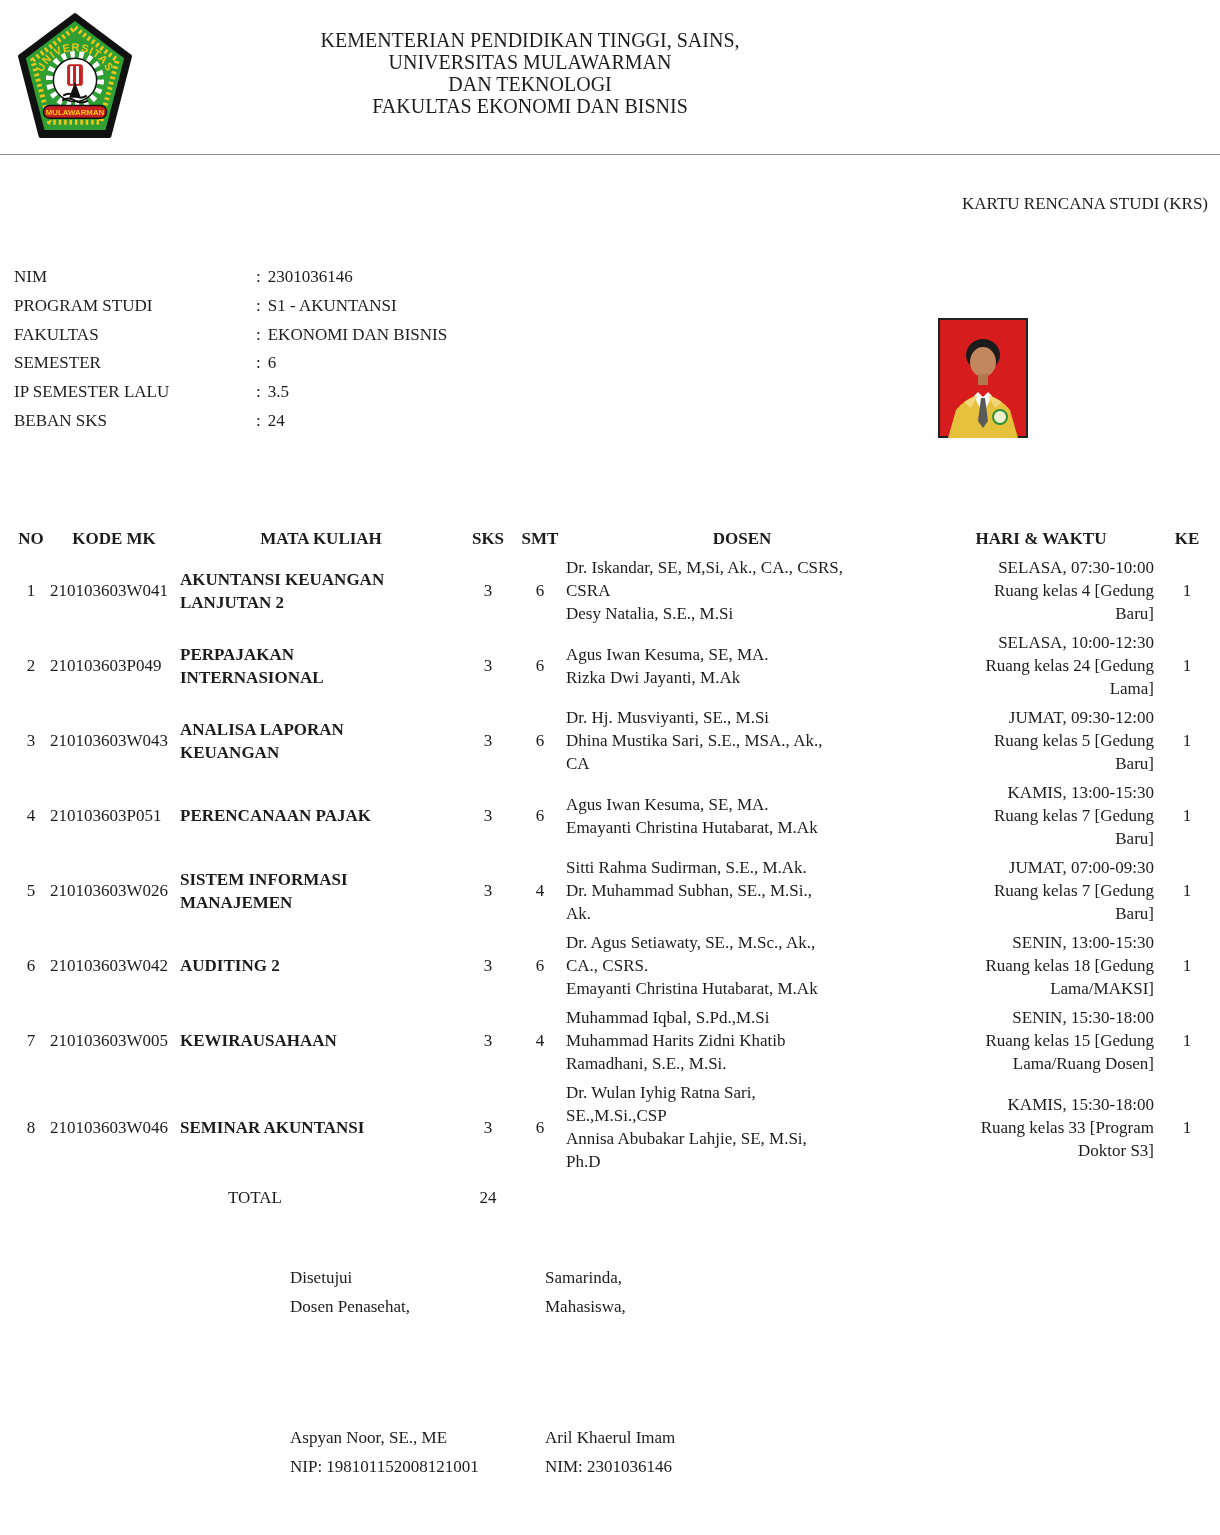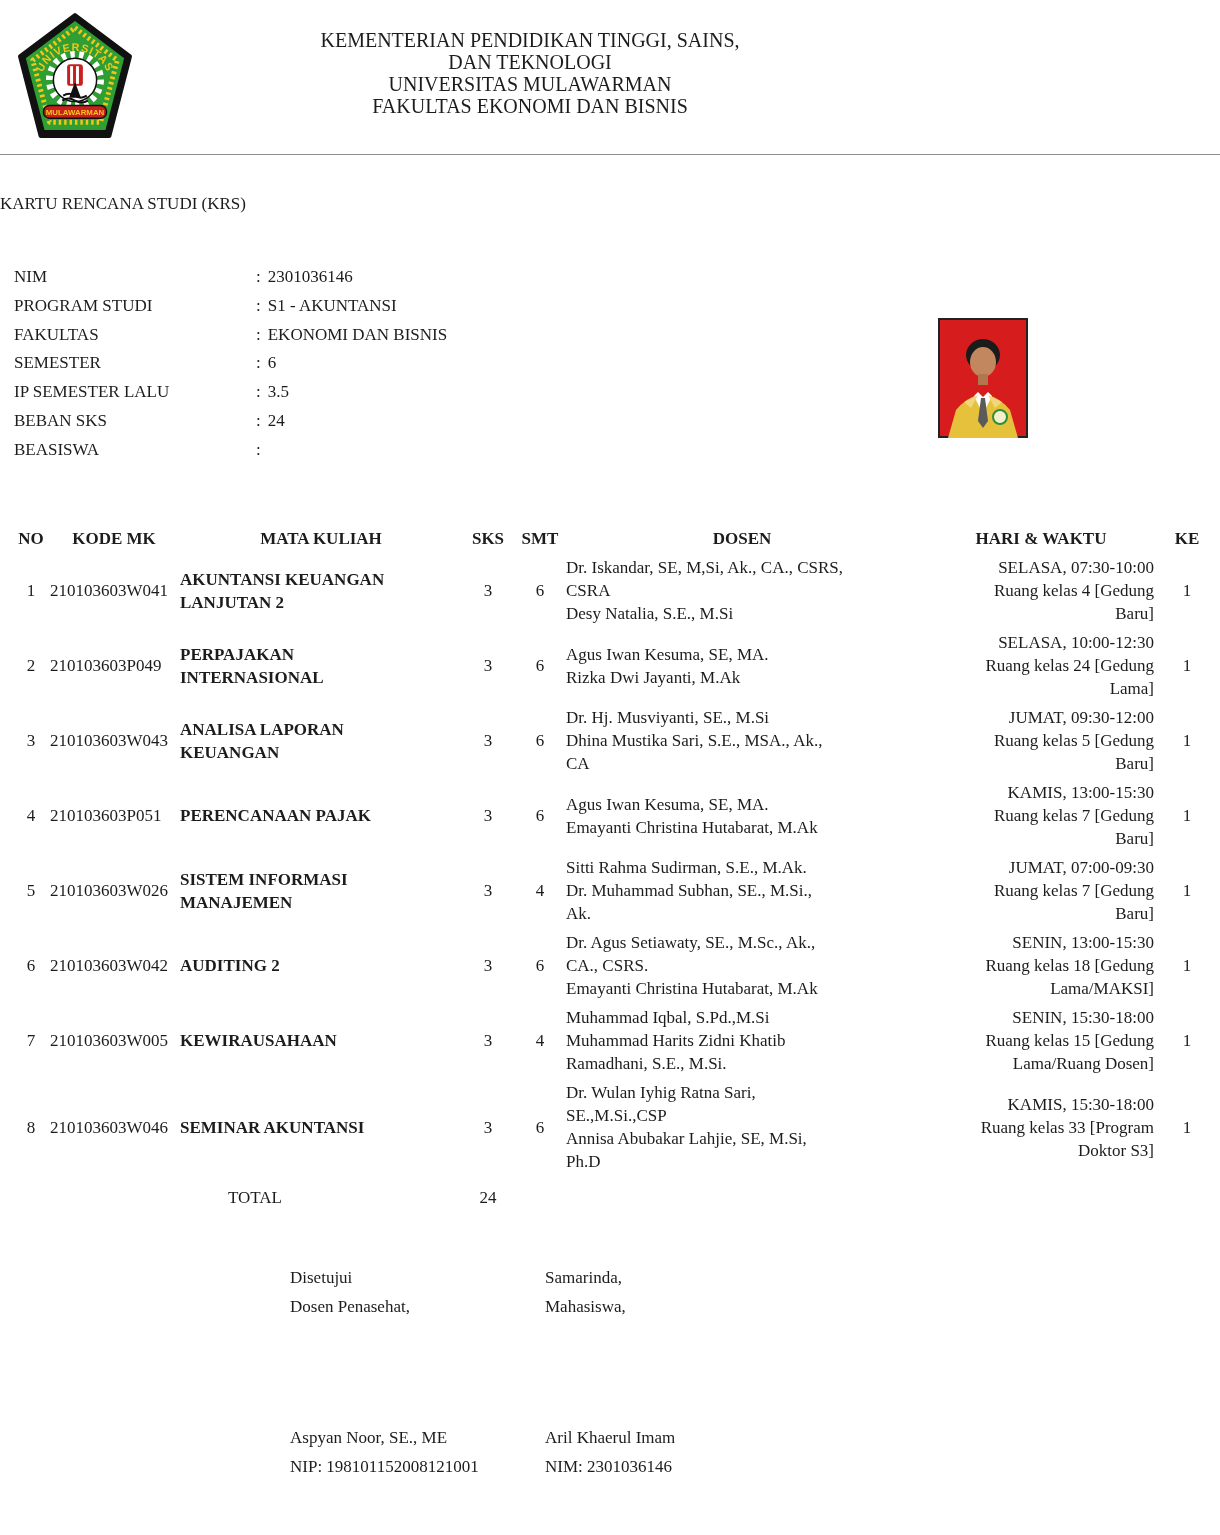--- a/index.html
+++ b/index.html
@@ -7,21 +7,21 @@
     position:relative; width:1220px; height:1535px; background:#ffffff;
     font-family:"Liberation Serif", serif; color:#1c1c1c; font-size:17px;
     overflow:hidden;
   }
   
   .logo { position:absolute; left:16px; top:12px; width:118px; height:128px; }
   .letterhead { position:absolute; left:0; top:29px; width:1060px; text-align:center;
                 font-size:20px; line-height:22px; }
   .rule { position:absolute; left:0; top:154px; width:1220px; border:none; margin:0;
           border-top:1px solid #8f8f8f; }
-  .doc-title { position:absolute; left:0; top:194px; width:1208px; text-align:left; }
+  .doc-title { position:absolute; left:0; top:194px; width:1208px; text-align:right; }
   
   .info { position:absolute; left:14px; top:263px; }
   .info-row { line-height:28.8px; white-space:nowrap; }
   .info-label { display:inline-block; width:242px; }
   .info-colon { display:inline-block; }
   .info-value { margin-left:7px; }
   .photo { position:absolute; left:938px; top:318px; width:90px; height:120px; }
   
   .krs-table { position:absolute; left:14px; top:522px; width:1196px;
                border-collapse:collapse; table-layout:fixed; }
@@ -64,22 +64,22 @@
       <path d="M60 70 L66 86 L54 86 Z" fill="#111111"></path>
       <path d="M48 84 Q54 80 60 84 Q66 88 72 84" fill="none" stroke="#111111" stroke-width="2"></path>
       <path d="M47 89 Q53 85 60 89 Q67 93 73 89" fill="none" stroke="#111111" stroke-width="2"></path>
       <rect x="28" y="94" width="64" height="13" rx="6" fill="#c81f1f" stroke="#111111" stroke-width="1.5"></rect>
       <text x="60" y="104" font-size="8" font-weight="bold" fill="#f2c718" text-anchor="middle" font-family="Liberation Sans, sans-serif">MULAWARMAN</text>
     </svg>
   </div>
 
   <div class="letterhead">
     <div>KEMENTERIAN PENDIDIKAN TINGGI, SAINS,</div>
+    <div>UNIVERSITAS MULAWARMAN</div>
     <div>DAN TEKNOLOGI</div>
-    <div>UNIVERSITAS MULAWARMAN</div>
     <div>FAKULTAS EKONOMI DAN BISNIS</div>
   </div>
 
   <hr class="rule">
 
   <div class="doc-title">KARTU RENCANA STUDI (KRS)</div>
 
   <div class="info">
     <div class="info-row">
       <span class="info-label">NIM</span><span class="info-colon">:</span><span class="info-value">2301036146</span>
@@ -91,23 +91,20 @@
       <span class="info-label">FAKULTAS</span><span class="info-colon">:</span><span class="info-value">EKONOMI DAN BISNIS</span>
     </div>
     <div class="info-row">
       <span class="info-label">SEMESTER</span><span class="info-colon">:</span><span class="info-value">6</span>
     </div>
     <div class="info-row">
       <span class="info-label">IP SEMESTER LALU</span><span class="info-colon">:</span><span class="info-value">3.5</span>
     </div>
     <div class="info-row">
       <span class="info-label">BEBAN SKS</span><span class="info-colon">:</span><span class="info-value">24</span>
-    </div>
-    <div class="info-row">
-      <span class="info-label">BEASISWA</span><span class="info-colon">:</span><span class="info-value"></span>
     </div>
   </div>
 
   <div class="photo">
     <svg viewBox="0 0 90 120" width="90" height="120">
       <rect x="1" y="1" width="88" height="118" fill="#d61c1c" stroke="#222222" stroke-width="2"></rect>
       <ellipse cx="45" cy="37" rx="17" ry="16" fill="#1b1b1b"></ellipse>
       <ellipse cx="45" cy="44" rx="13" ry="15" fill="#c3875f"></ellipse>
       <rect x="40" y="56" width="10" height="11" fill="#b37750"></rect>
       <path d="M10 120 L18 92 Q28 80 40 77 L45 82 L50 77 Q62 80 72 92 L80 120 Z" fill="#e6c23c"></path>

